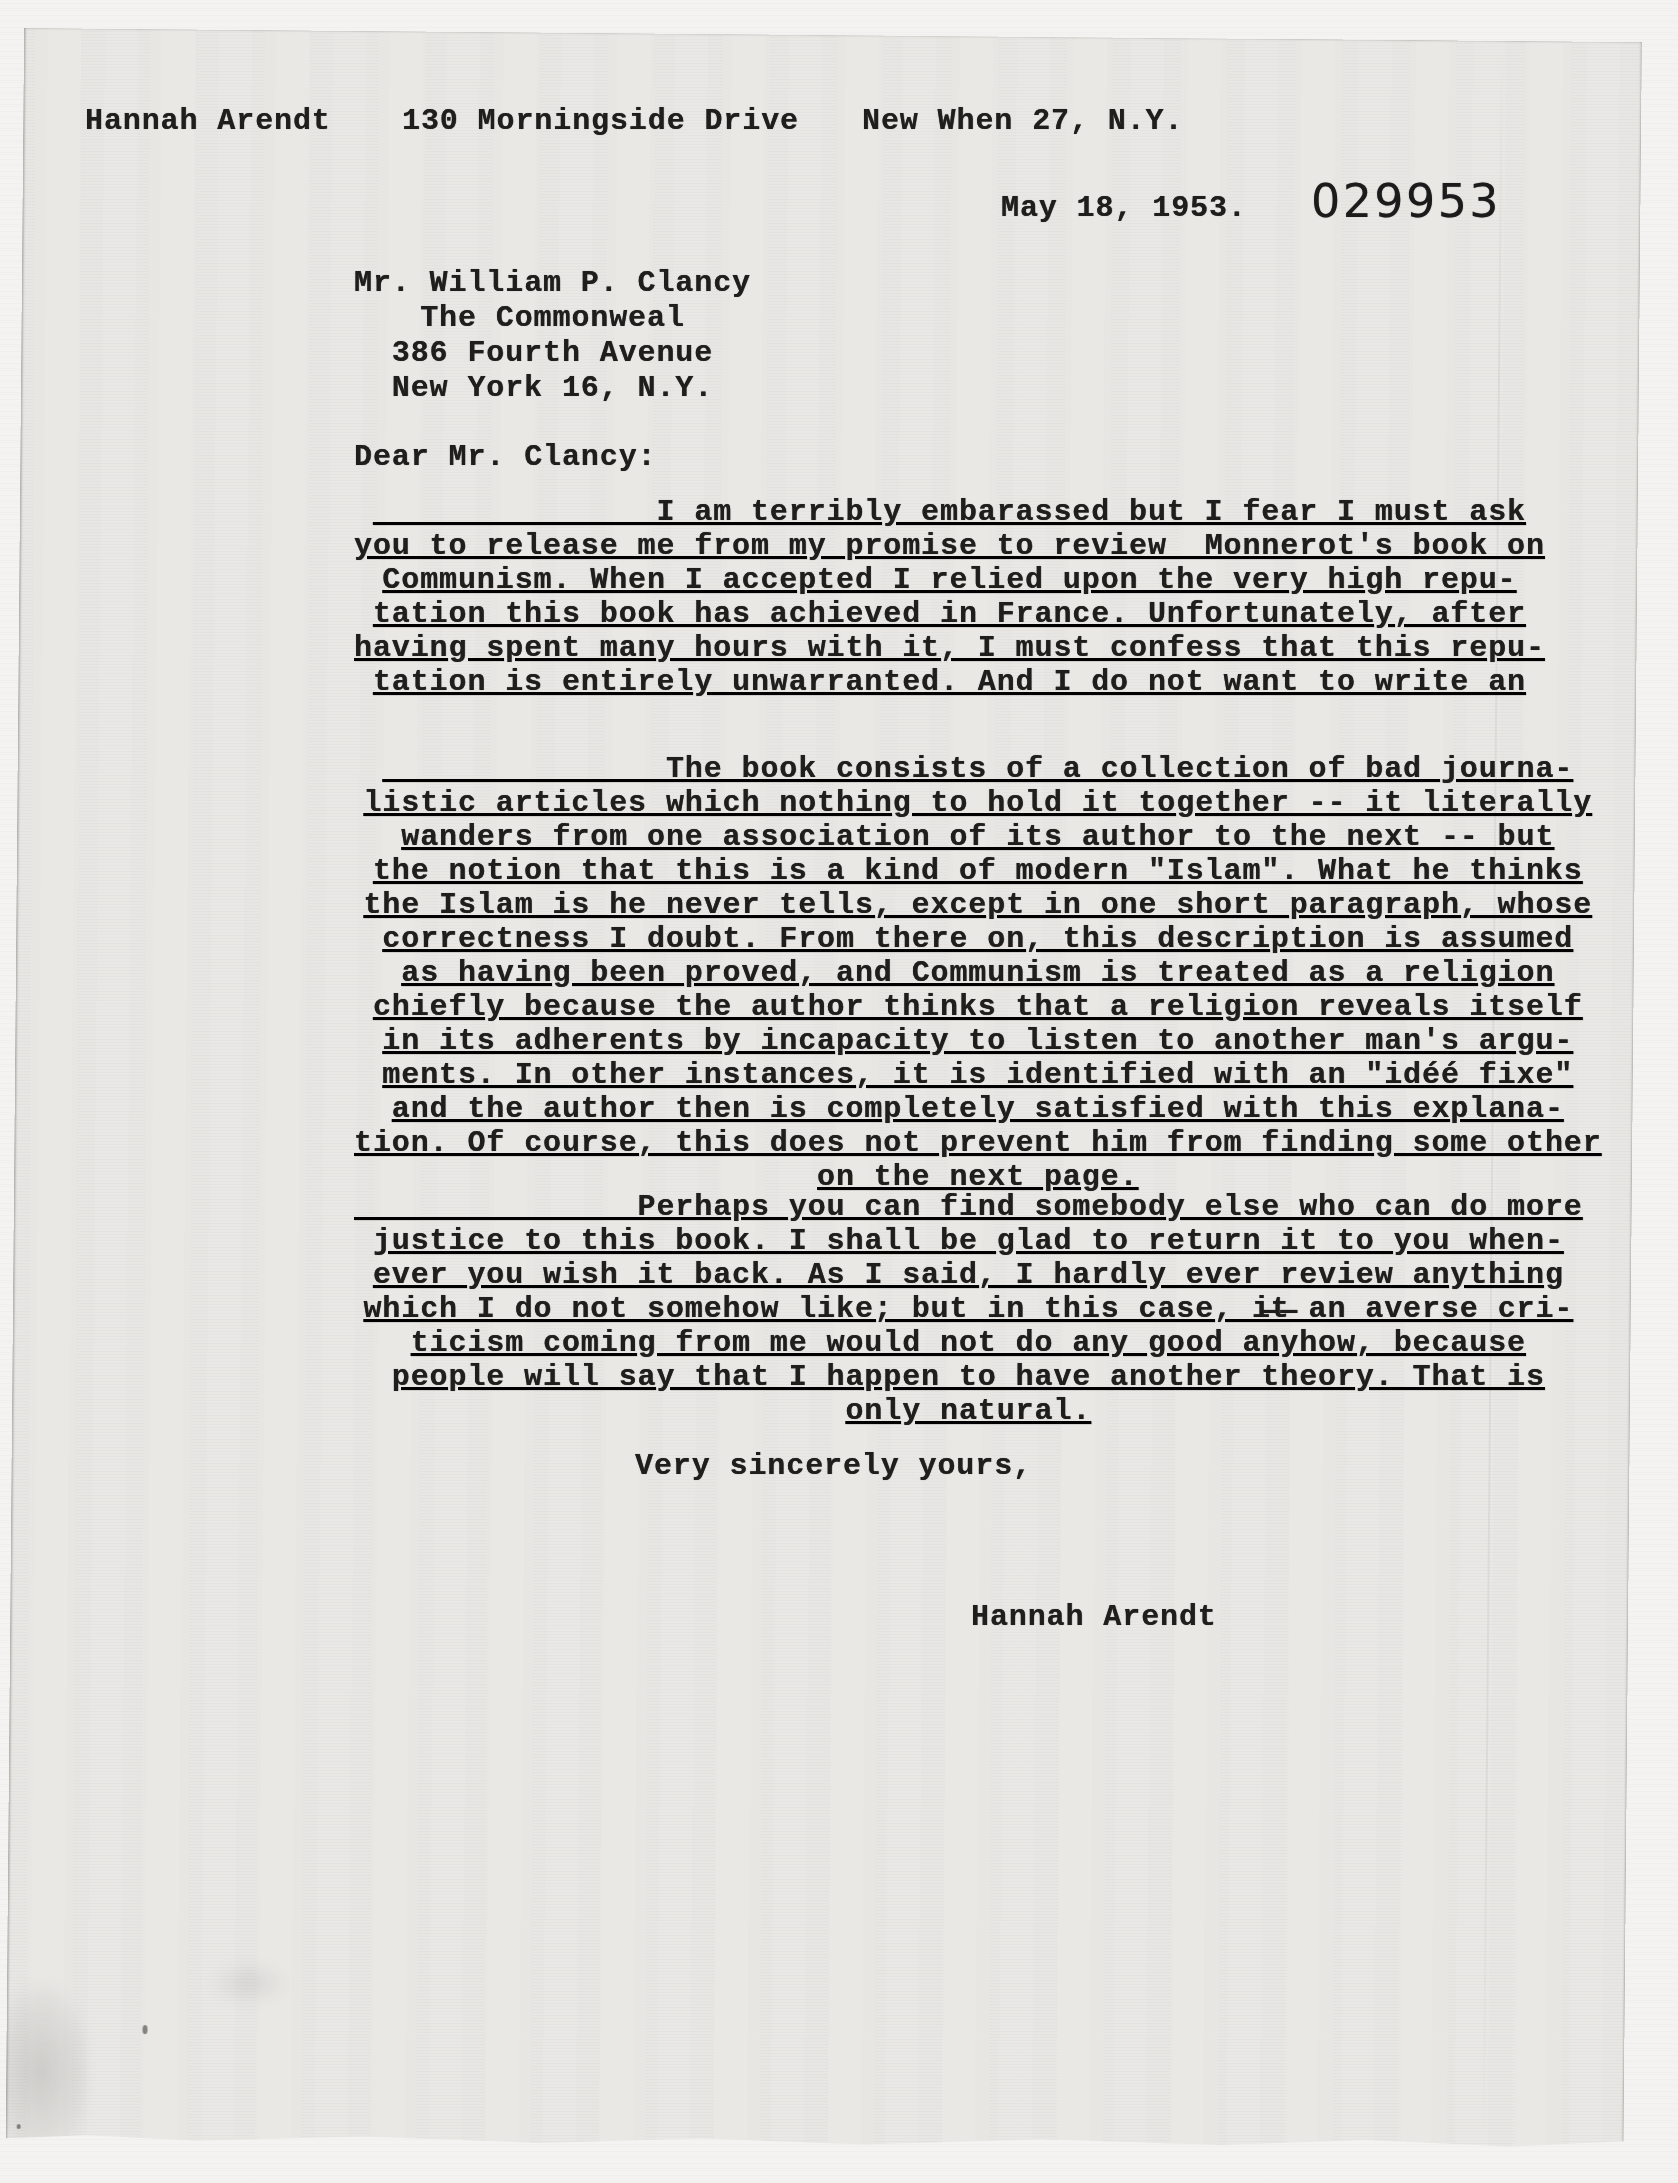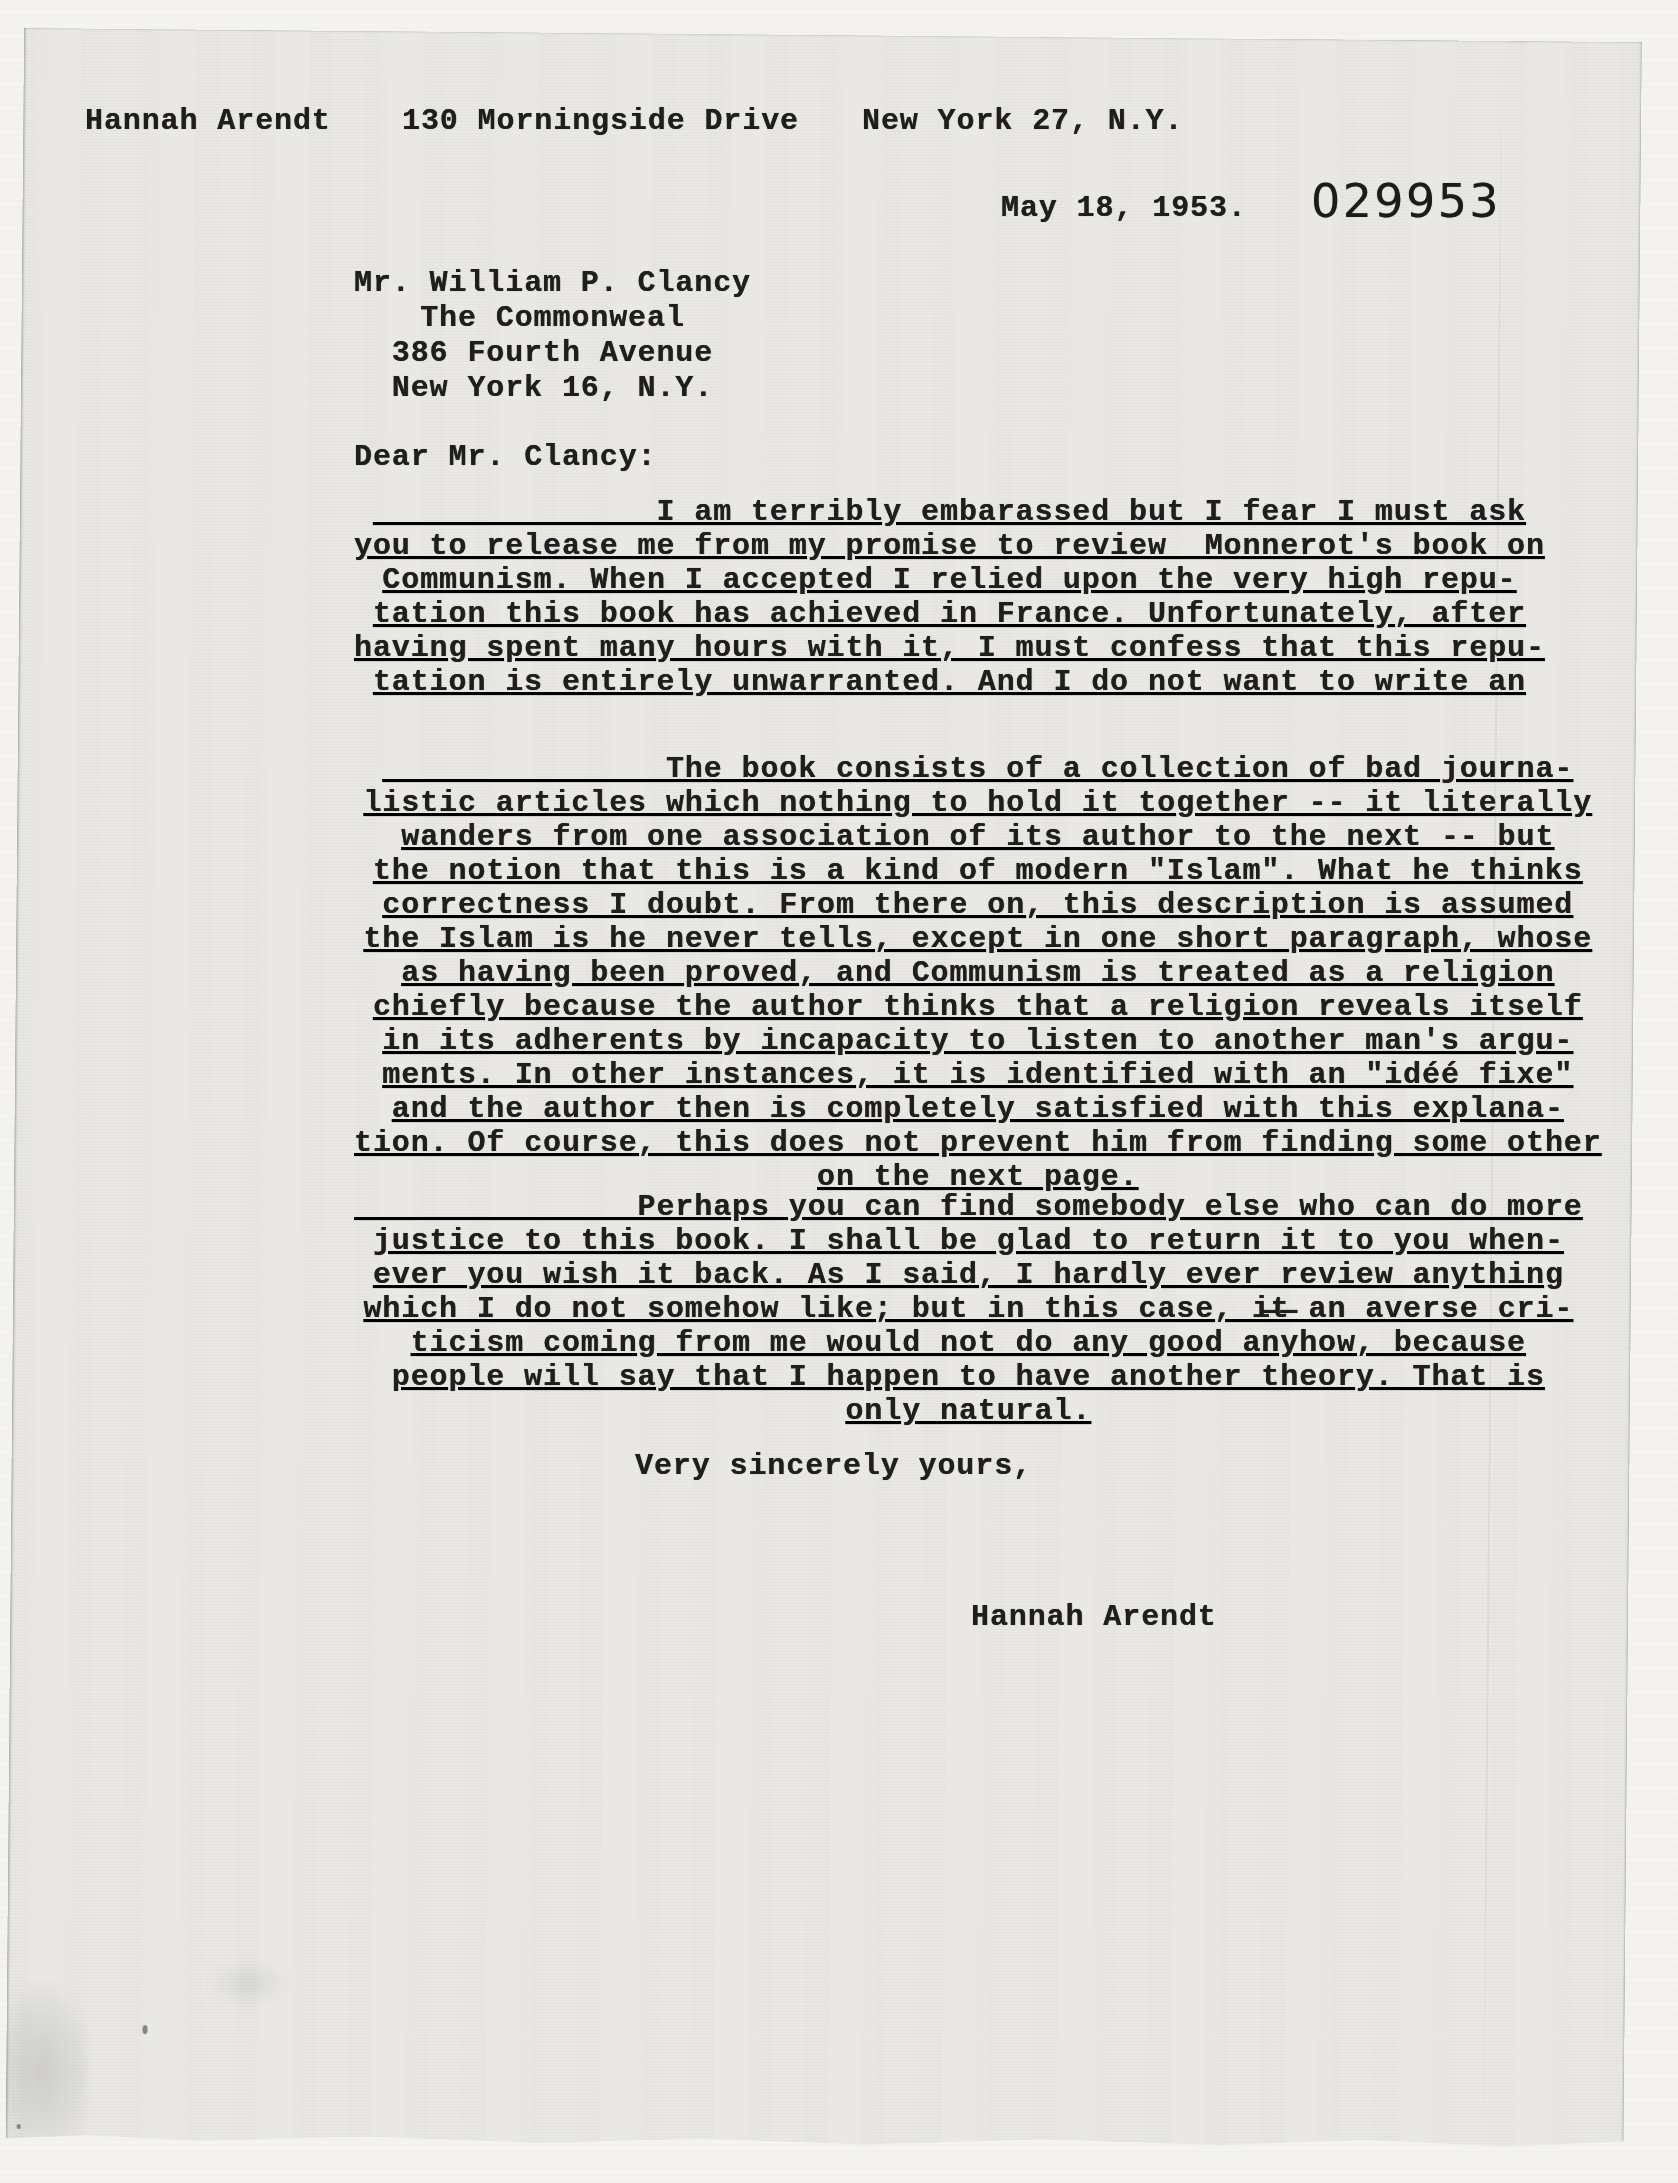--- a/index.html
+++ b/index.html
@@ -117,21 +117,21 @@
     <div class="speck s1"></div>
     <div class="speck s2"></div>
     <div class="crease"></div>
   </div>
 
   <div class="content">
 
     <div class="letterhead">
       <span class="lh lh-name">Hannah Arendt</span>
       <span class="lh lh-street">130 Morningside Drive</span>
-      <span class="lh lh-city">New York 27, N.Y.</span>
+      <span class="lh lh-city">New When 27, N.Y.</span>
     </div>
 
     <div class="date">May 18, 1953.</div>
 
     <div class="stamp">029953</div>
 
     <div class="recipient">
         <div class="t-line">Mr. William P. Clancy</div>
         <div class="t-line">The Commonweal</div>
         <div class="t-line">386 Fourth Avenue</div>
@@ -147,22 +147,22 @@
         <div class="t-line">tation this book has achieved in France. Unfortunately, after</div>
         <div class="t-line">having spent many hours with it, I must confess that this repu-</div>
         <div class="t-line">tation is entirely unwarranted. And I do not want to write an</div>
       </div>
 
     <div class="para p2">
         <div class="t-line">               The book consists of a collection of bad journa-</div>
         <div class="t-line">listic articles which nothing to hold it together -- it literally</div>
         <div class="t-line">wanders from one association of its author to the next -- but</div>
         <div class="t-line">the notion that this is a kind of modern "Islam". What he thinks</div>
+        <div class="t-line">the Islam is he never tells, except in one short paragraph, whose</div>
         <div class="t-line">correctness I doubt. From there on, this description is assumed</div>
-        <div class="t-line">the Islam is he never tells, except in one short paragraph, whose</div>
         <div class="t-line">as having been proved, and Communism is treated as a religion</div>
         <div class="t-line">chiefly because the author thinks that a religion reveals itself</div>
         <div class="t-line">in its adherents by incapacity to listen to another man's argu-</div>
         <div class="t-line">ments. In other instances, it is identified with an "idéé fixe"</div>
         <div class="t-line">and the author then is completely satisfied with this explana-</div>
         <div class="t-line">tion. Of course, this does not prevent him from finding some other</div>
         <div class="t-line">on the next page.</div>
       </div>
 
     <div class="para p3">

